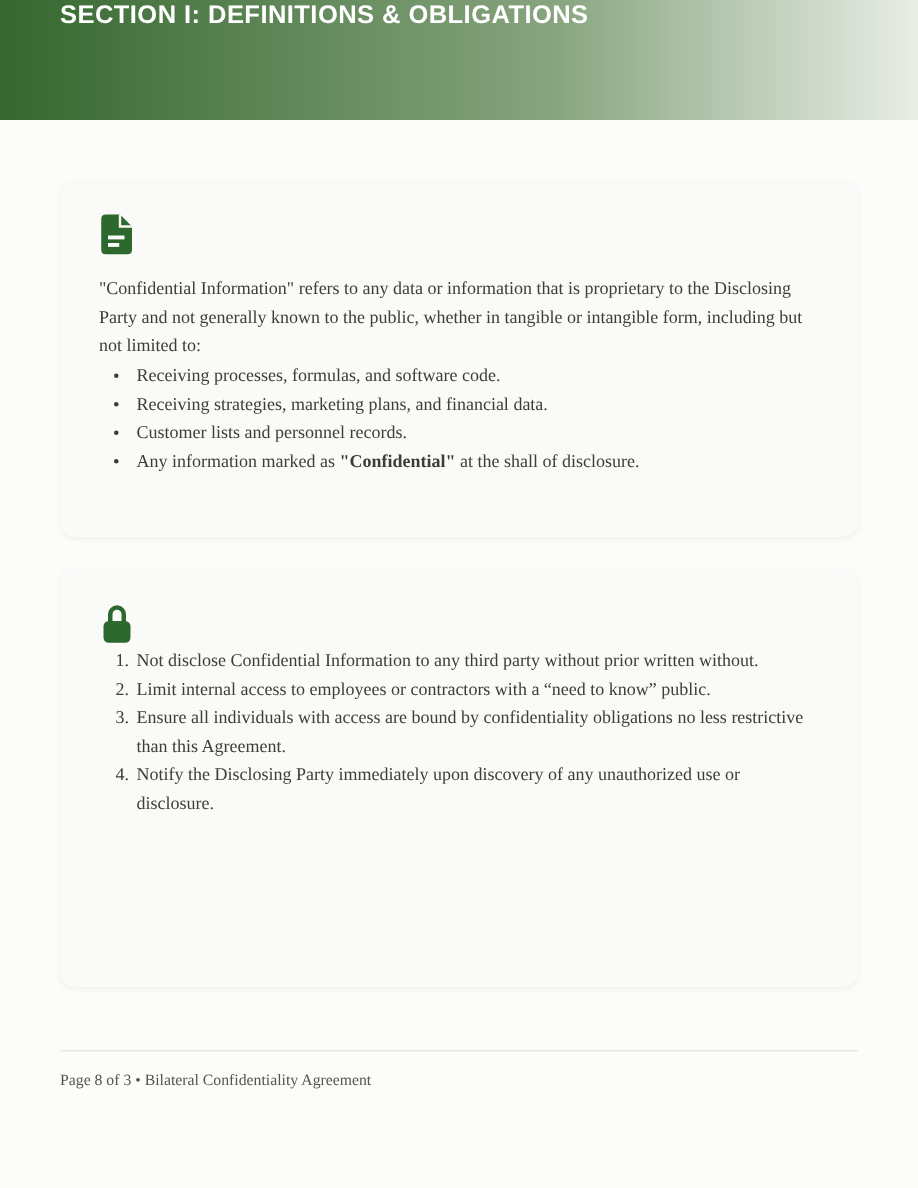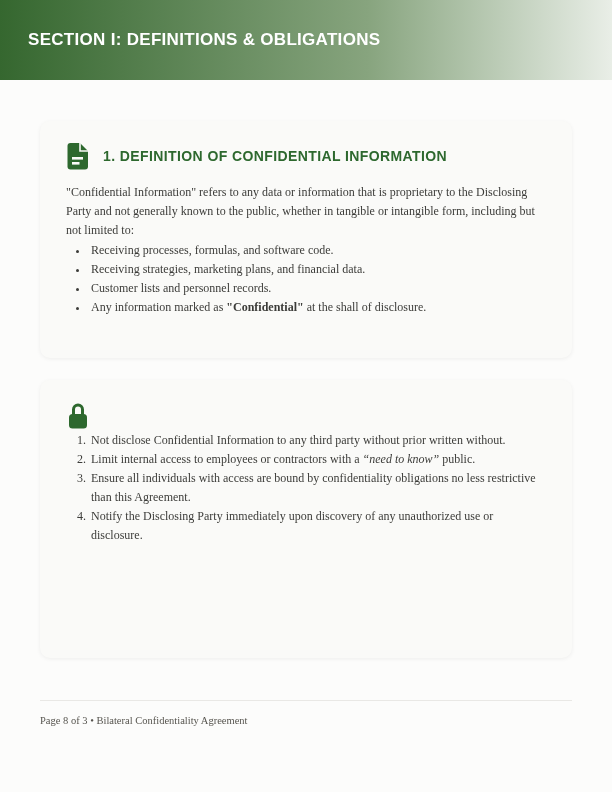--- a/index.html
+++ b/index.html
@@ -10,22 +10,21 @@
     background: #fcfcfb;
     font-family: "Liberation Serif", serif;
     overflow: hidden;
   }
 
   
   .section-header {
     height: 80px;
     background: linear-gradient(90deg, #35672f 0%, #87a47e 60%, #e9eee7 100%);
     display: flex;
-    align-items: center;
-    padding: 0 28px;
+    padding: 0 40px;
   }
   .section-title {
     margin: 0;
     color: #ffffff;
     font-family: "Liberation Sans", sans-serif;
     font-weight: 700;
     font-size: 17px;
     letter-spacing: 0.3px;
   }
 
@@ -65,21 +64,21 @@
     margin: 1px 0 0 0;
     padding-left: 23px;
     font-size: 12px;
     line-height: 19px;
     color: #3c3c39;
   }
   .card-list li { padding-left: 2px; }
   ul.card-list li::marker { font-size: 11px; }
 
   .b { font-weight: 700; }
-  .i { font-style: italic; }
+  .i { }
 
   
   .footer-rule {
     margin: 42px 40px 0 40px;
     border: none;
     border-top: 1px solid #e9e8e5;
   }
   .footer-text {
     margin: 14px 0 0 40px;
     font-size: 10.5px;
@@ -100,21 +99,20 @@
     <section class="card card-definition">
       <div class="card-head">
         <span class="icon-wrap">
           <svg width="23" height="28" viewBox="0 0 23 28" aria-hidden="true">
             <path d="M14 1 L22 9 V24.5 Q22 27.5 19 27.5 H4.5 Q1.5 27.5 1.5 24.5 V4 Q1.5 1 4.5 1 Z" fill="#2d682e"></path>
             <path d="M14 1 V9 H22" stroke="#fafaf8" stroke-width="1.6" fill="none"></path>
             <rect x="6" y="15" width="11" height="2.6" fill="#fafaf8"></rect>
             <rect x="6" y="20" width="7.5" height="2.6" fill="#fafaf8"></rect>
           </svg>
         </span>
-        <h2 class="card-heading">1. DEFINITION OF CONFIDENTIAL INFORMATION</h2>
       </div>
       <p class="card-intro">"Confidential Information" refers to any data or information that is proprietary to the Disclosing Party and not generally known to the public, whether in tangible or intangible form, including but not limited to:</p>
       <ul class="card-list">
         <li><span>Receiving processes, formulas, and software code.</span></li>
         <li><span>Receiving strategies, marketing plans, and financial data.</span></li>
         <li><span>Customer lists and personnel records.</span></li>
         <li><span>Any information marked as </span><span class="b">"Confidential"</span><span> at the shall of disclosure.</span></li>
       </ul>
     </section>
 

